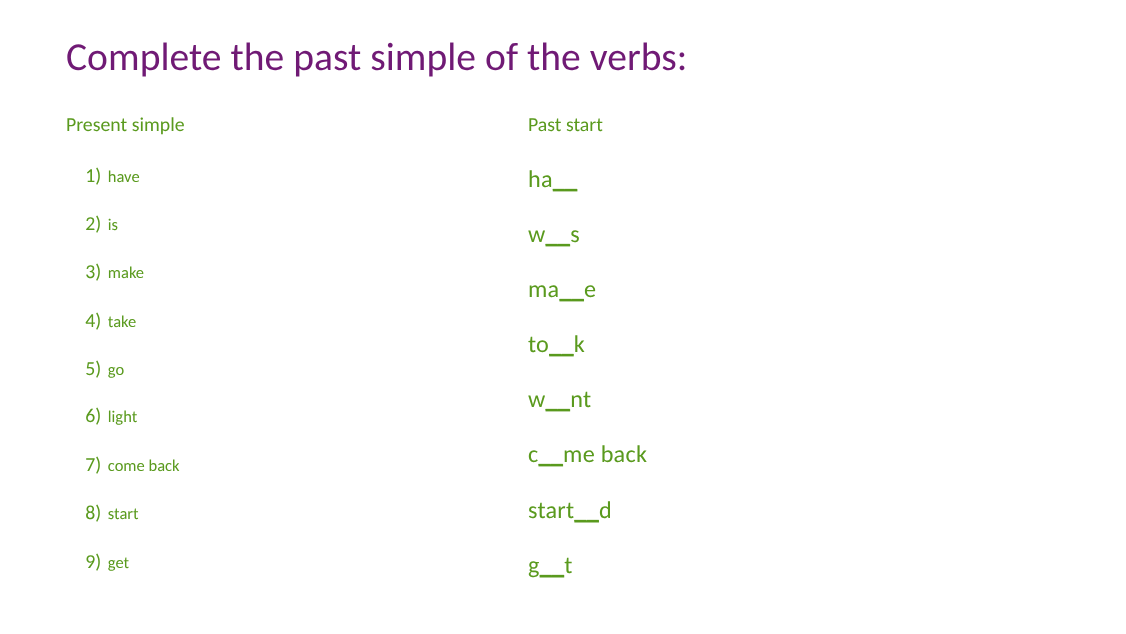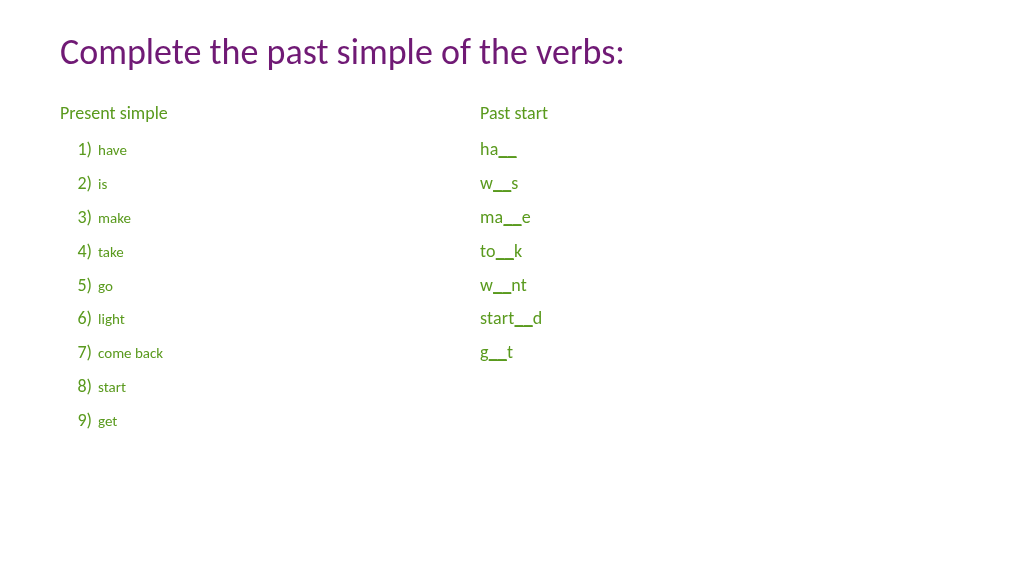--- a/index.html
+++ b/index.html
@@ -29,21 +29,21 @@
     .content {
       display: flex;
       flex-direction: row;
       gap: 0;
       flex: 1;
     }
 
     .column {
       display: flex;
       flex-direction: column;
-      gap: 6px;
+      gap: 16px;
     }
 
     .column-left {
       width: 420px;
     }
 
     .column-right {
       width: 420px;
     }
 
@@ -67,21 +67,21 @@
       min-width: 32px;
       text-align: right;
       margin-right: 6px;
     }
 
     .row-word {
       font-size: 15px;
     }
 
     .past-word {
-      font-size: 18px;
+      font-size: 22px;
       color: #5a9a1e;
       letter-spacing: 0.01em;
     }
 
     .blank {
       text-decoration: underline;
       text-underline-offset: 2px;
       color: #5a9a1e;
     }
   </style>
@@ -144,19 +144,22 @@
       <div class="row">
         <span class="past-word">ma<span class="blank">__</span>e</span>
       </div>
       <div class="row">
         <span class="past-word">to<span class="blank">__</span>k</span>
       </div>
       <div class="row">
         <span class="past-word">w<span class="blank">__</span>nt</span>
       </div>
       <div class="row">
+        <span class="past-word">c<span class="blank">__</span>me back</span>
+      </div>
+      <div class="row">
         <span class="past-word">start<span class="blank">__</span>d</span>
       </div>
       <div class="row">
         <span class="past-word">g<span class="blank">__</span>t</span>
       </div>
     </div>
 </div>
 
 </body></html>

